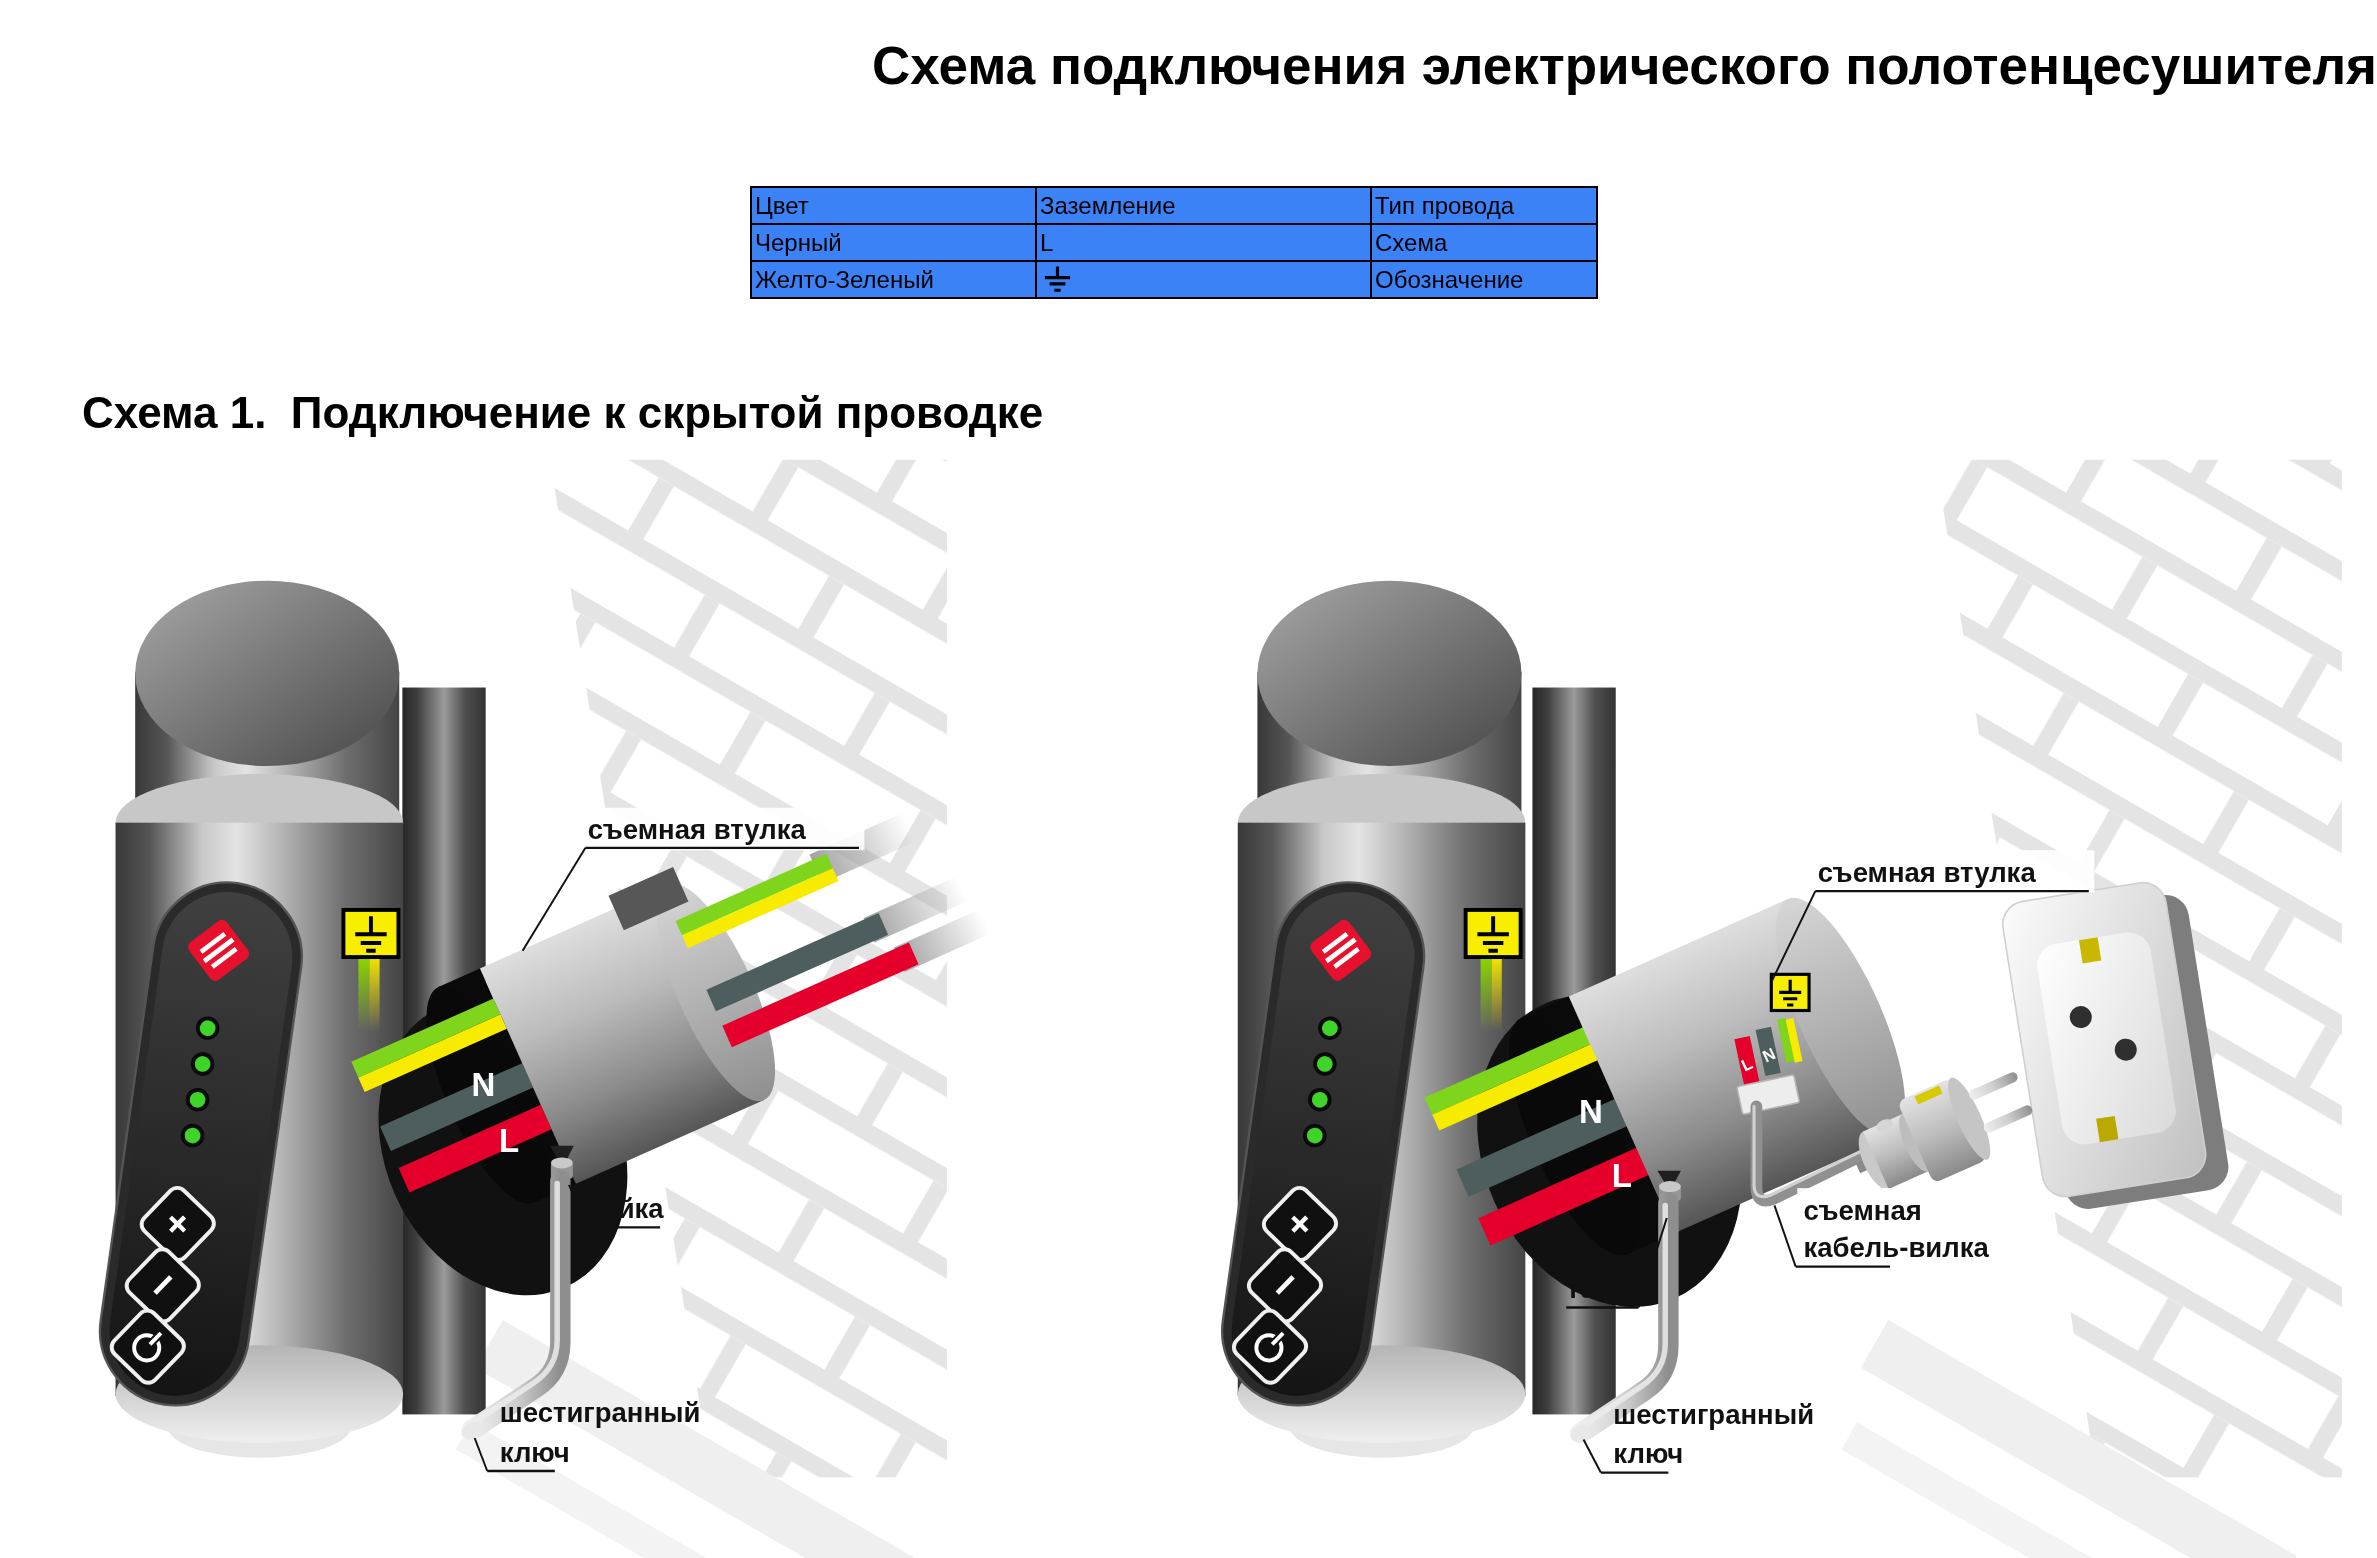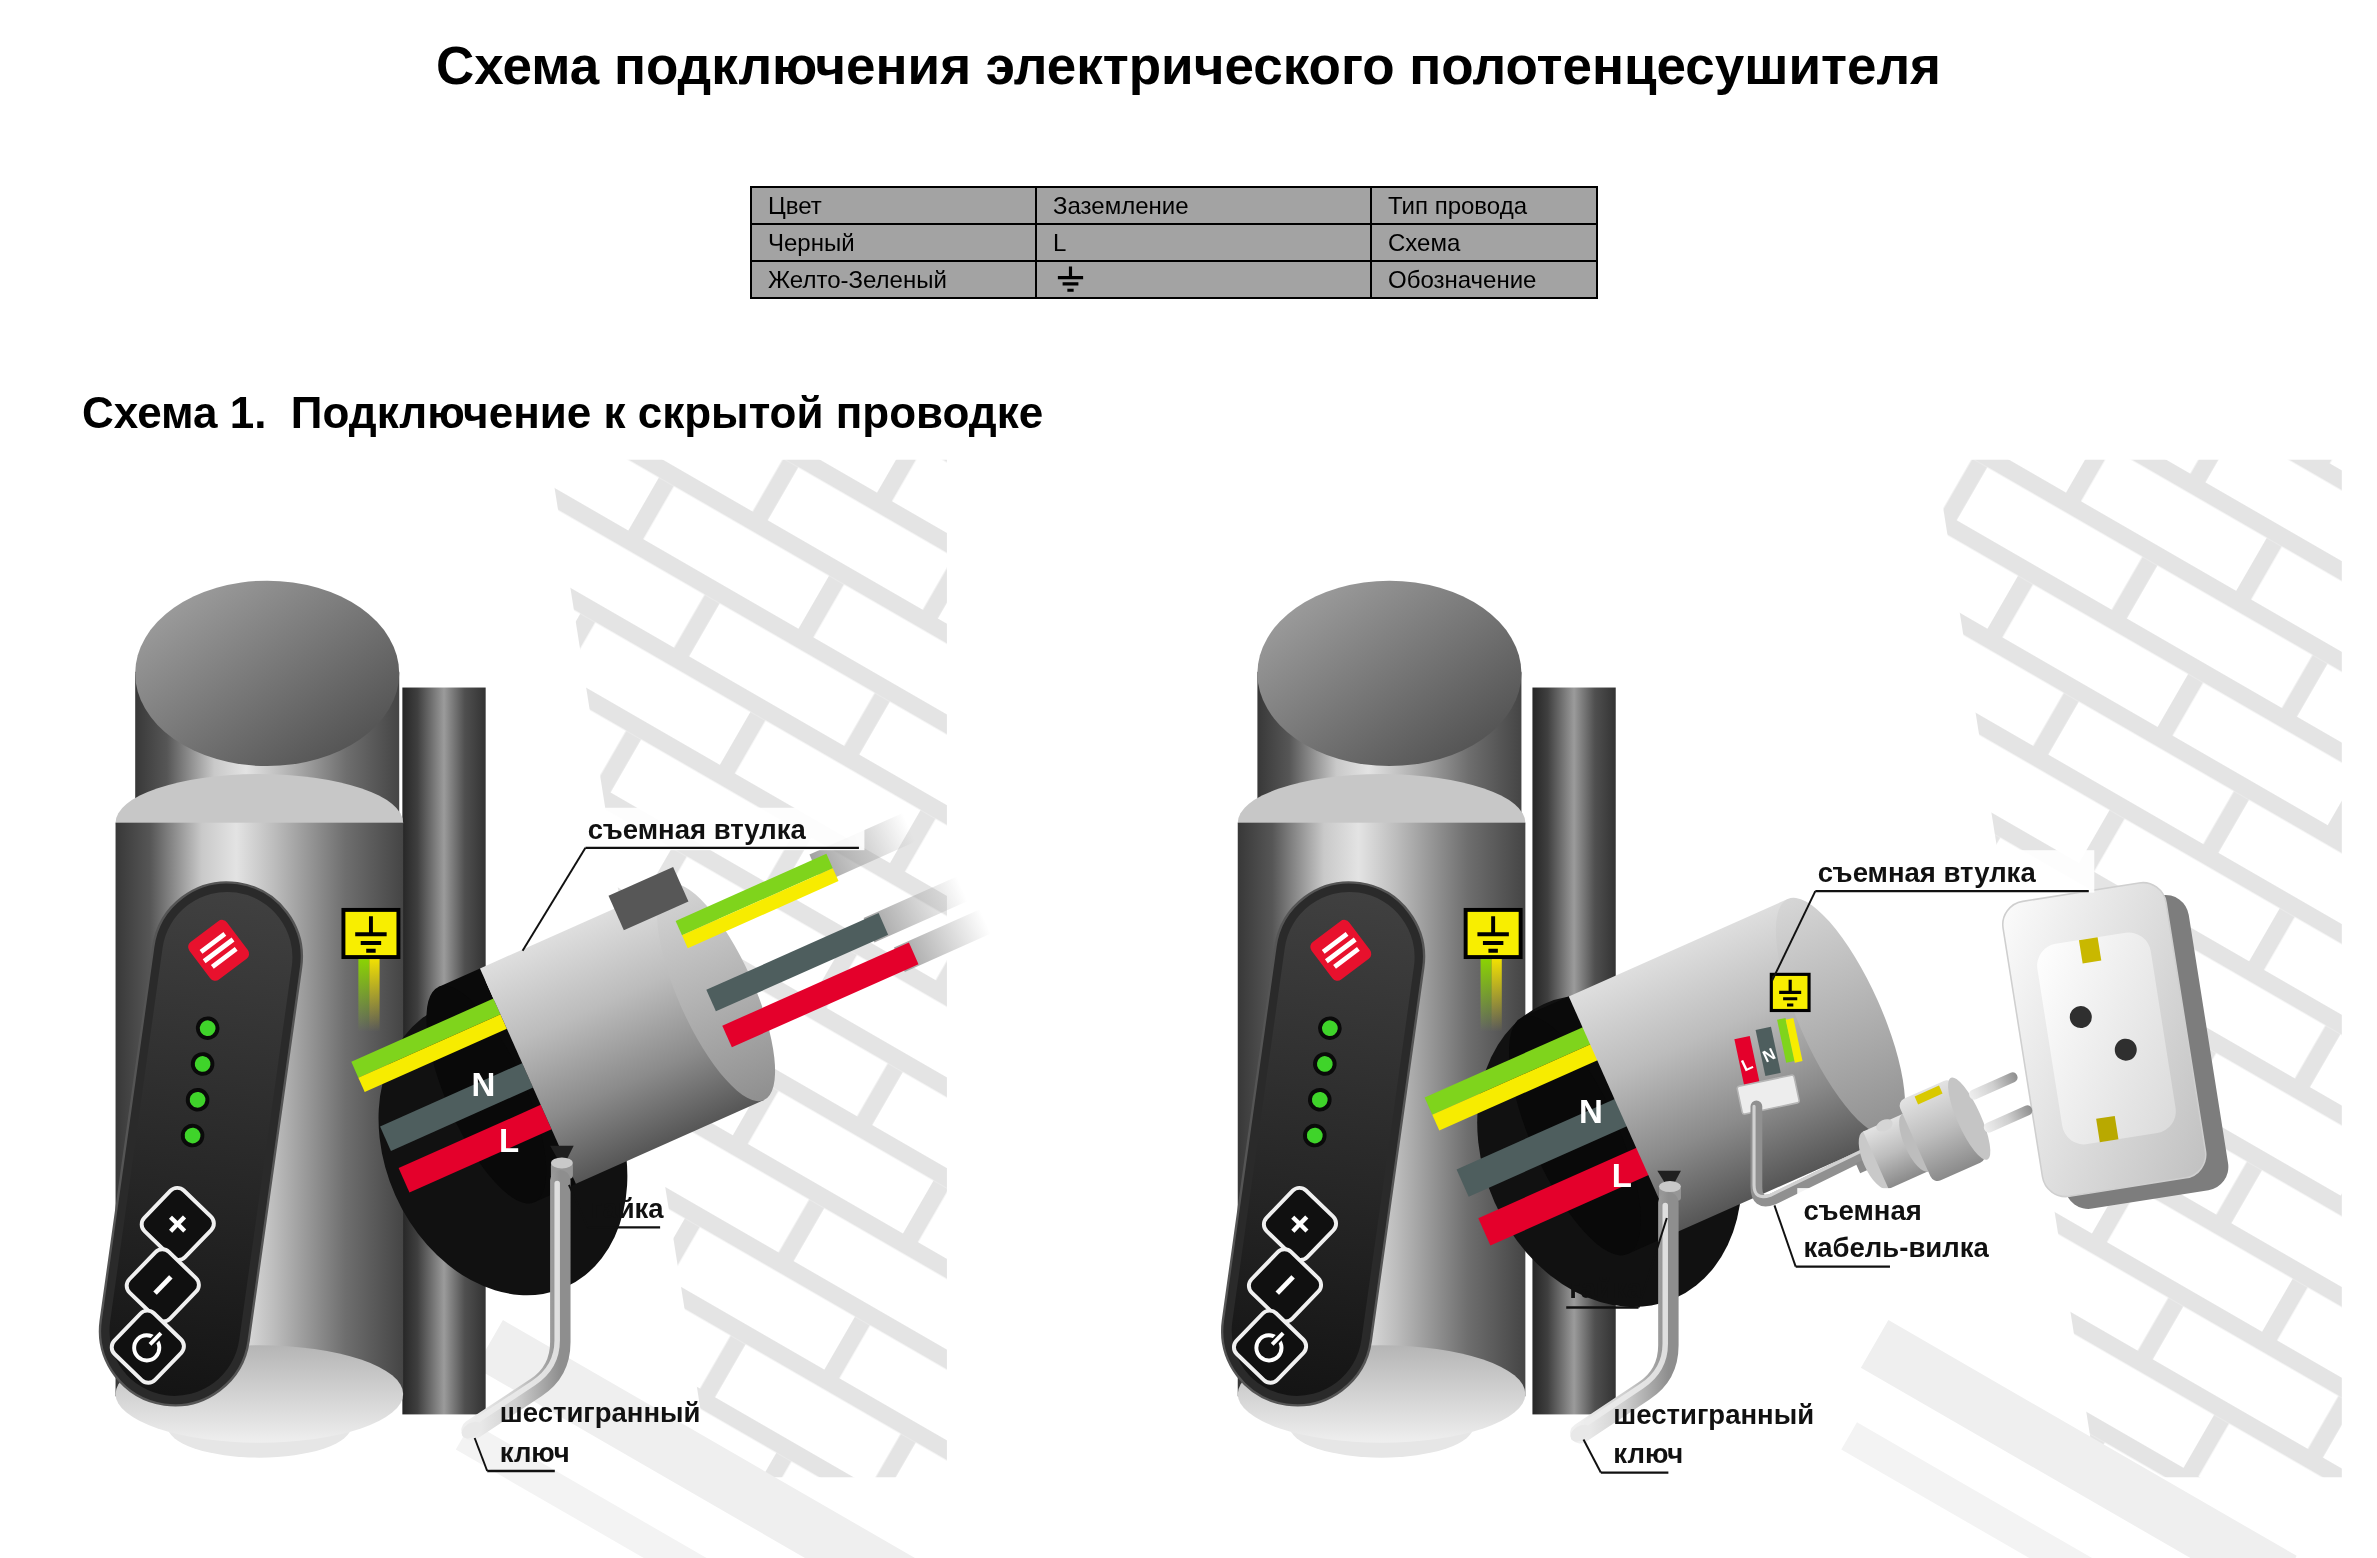--- a/index.html
+++ b/index.html
@@ -1,26 +1,26 @@
 <!DOCTYPE html>
 <html style="font-size:12.6px"><head>
 <meta charset="utf-8">
 <style>
   html,body{margin:0;padding:0;background:#fff;}
   #page{position:relative;width:2377px;height:1559px;background:#fff;overflow:hidden;
         font-family:"Liberation Sans",sans-serif;color:#000;}
-  .title{position:absolute;top:35px;left:0;width:2377px;text-align:center;
+  .title{position:absolute;top:35px;left:0;width:2377px;text-align:right;
          font-size:53px;font-weight:700;letter-spacing:0;}
   .scheme-heading{position:absolute;top:388px;font-size:44px;font-weight:700;white-space:pre;}
   #heading1{left:82px;}
   #heading2{left:1251px;}
   table.wiretable{position:absolute;left:750px;top:186px;border-collapse:collapse;
                   font-size:24px;table-layout:fixed;}
-  table.wiretable td,table.wiretable th{border:2.4px solid #000;height:35px;padding:0 16px;
-                  font-weight:400;text-align:left;vertical-align:middle;background:#a3a3a3;}
+  table.wiretable td,table.wiretable th{border:2.4px solid #000;height:35px;padding:0 3px;
+                  font-weight:400;text-align:left;vertical-align:middle;background:#3b82f6;}
   td.center,th.center{text-align:center;}
   svg.scheme{position:absolute;top:440px;}
   #svg1{left:0;}
   #svg2{left:1189px;}
   .lbl{font-size:35px;font-weight:700;fill:#111;}
   .wln{font-size:42px;font-weight:700;fill:#fff;}
   .chipln{font-size:21px;font-weight:700;fill:#fff;}
   .btnglyph{font-weight:700;fill:#fff;text-anchor:middle;}
   .leader{stroke:#111;stroke-width:2.5;fill:none;}
   .underline{stroke:#111;stroke-width:3;fill:none;}

